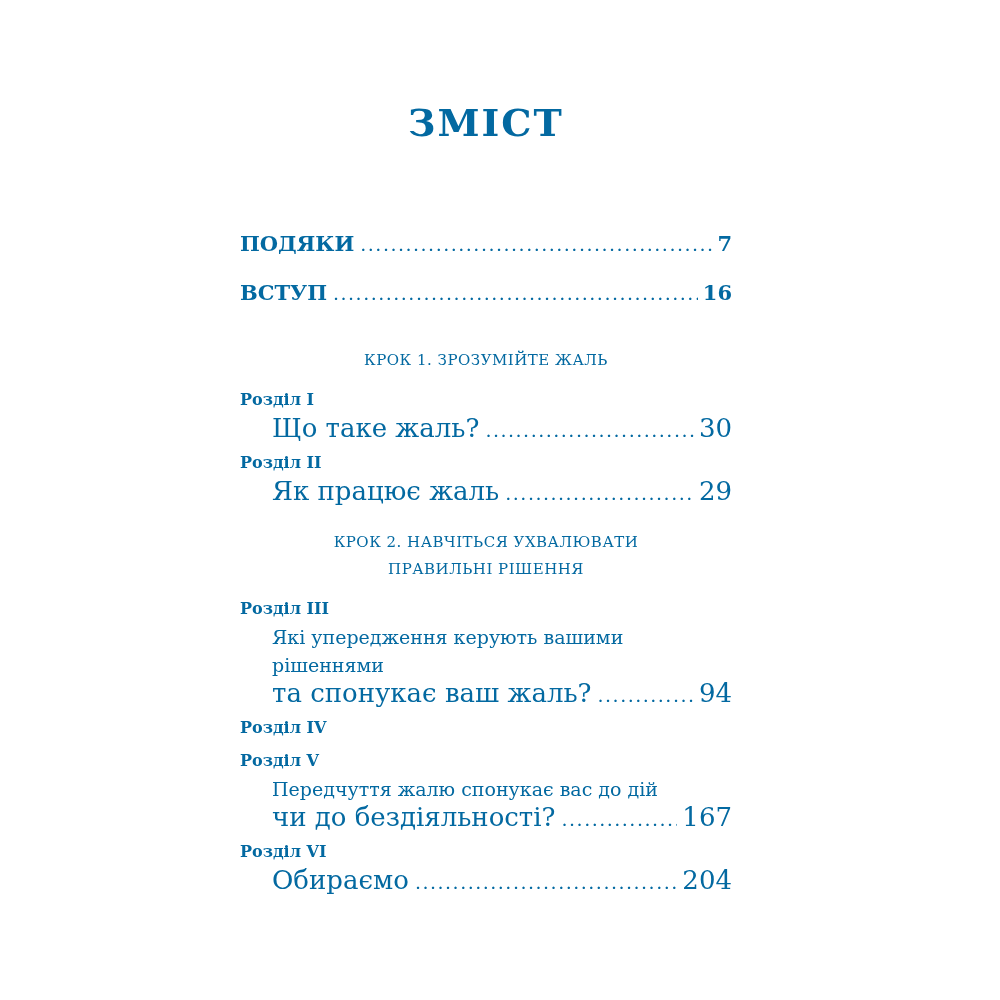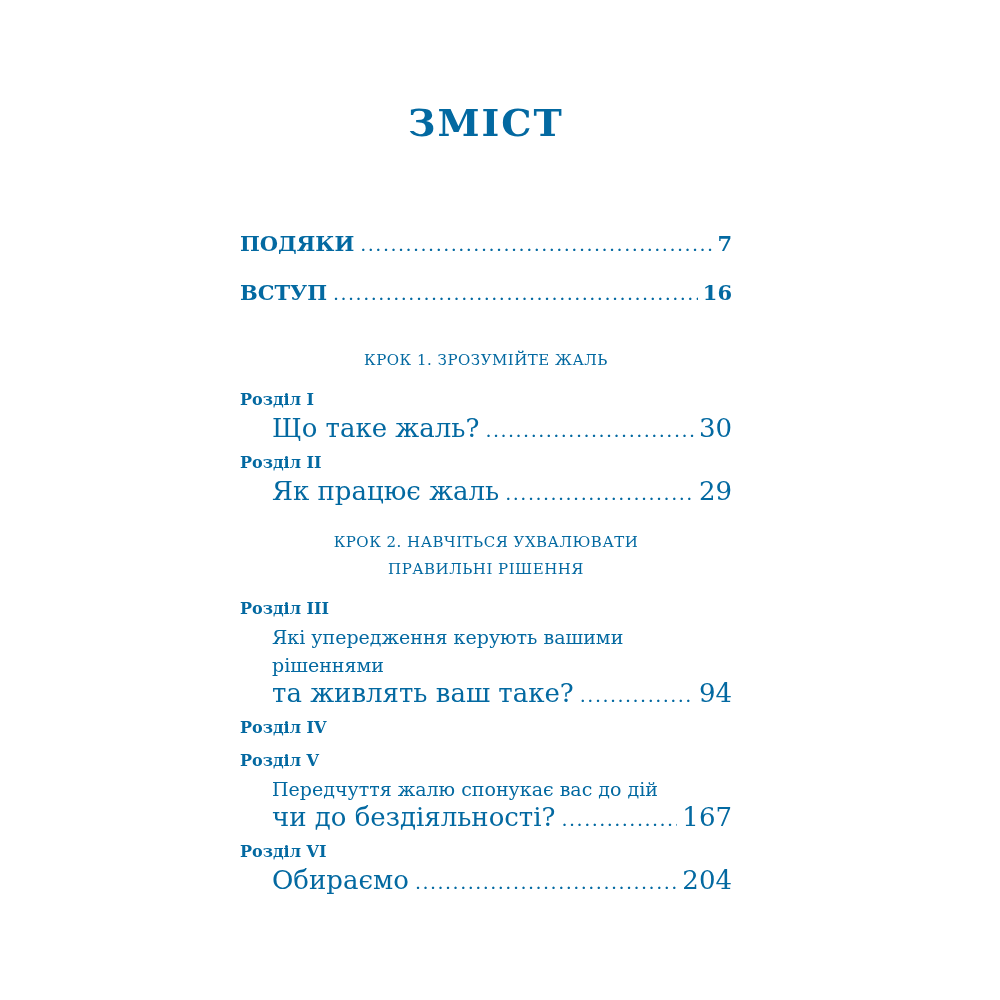--- a/index.html
+++ b/index.html
@@ -123,21 +123,21 @@
               </div>
             </div>
           </div>
           <div class="section">
             <div class="krok">КРОК 2. НАВЧІТЬСЯ УХВАЛЮВАТИ ПРАВИЛЬНІ РІШЕННЯ</div>
             <div class="chapter">
               <div class="chapter-title">Розділ III</div>
               <div class="sub">
                 <div class="pre-line">Які упередження керують вашими рішеннями</div>
                 <div class="entry">
-                  <span class="label">та живлять ваш таке?</span>
+                  <span class="label">та спонукає ваш жаль?</span>
                   <span class="dots"></span>
                   <span class="pagenum">94</span>
                 </div>
               </div>
             </div>
             <div class="chapter">
               <div class="chapter-title">Розділ IV</div>
             </div>
             <div class="chapter">
               <div class="chapter-title">Розділ V</div>

